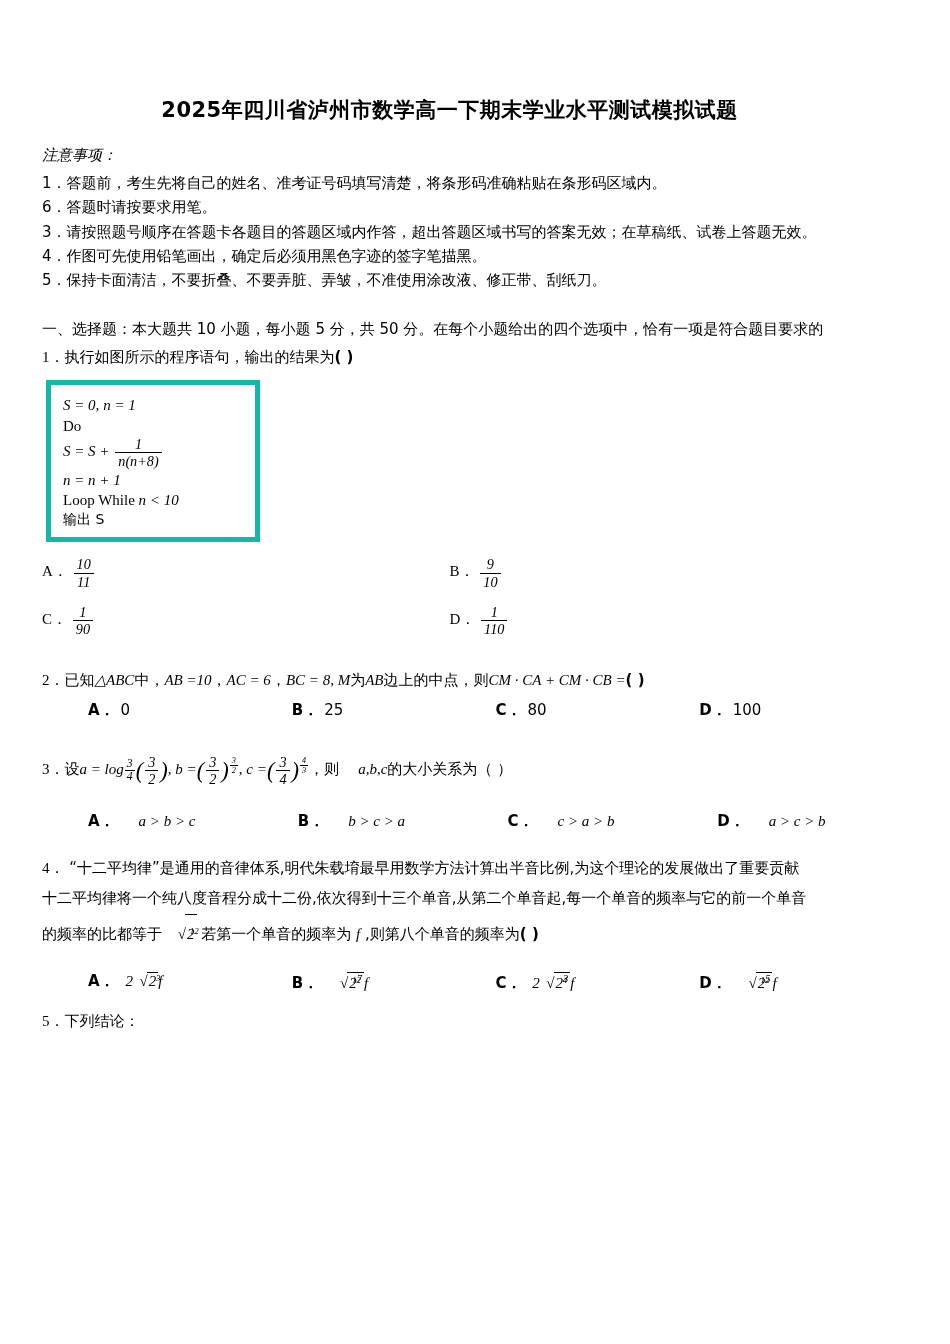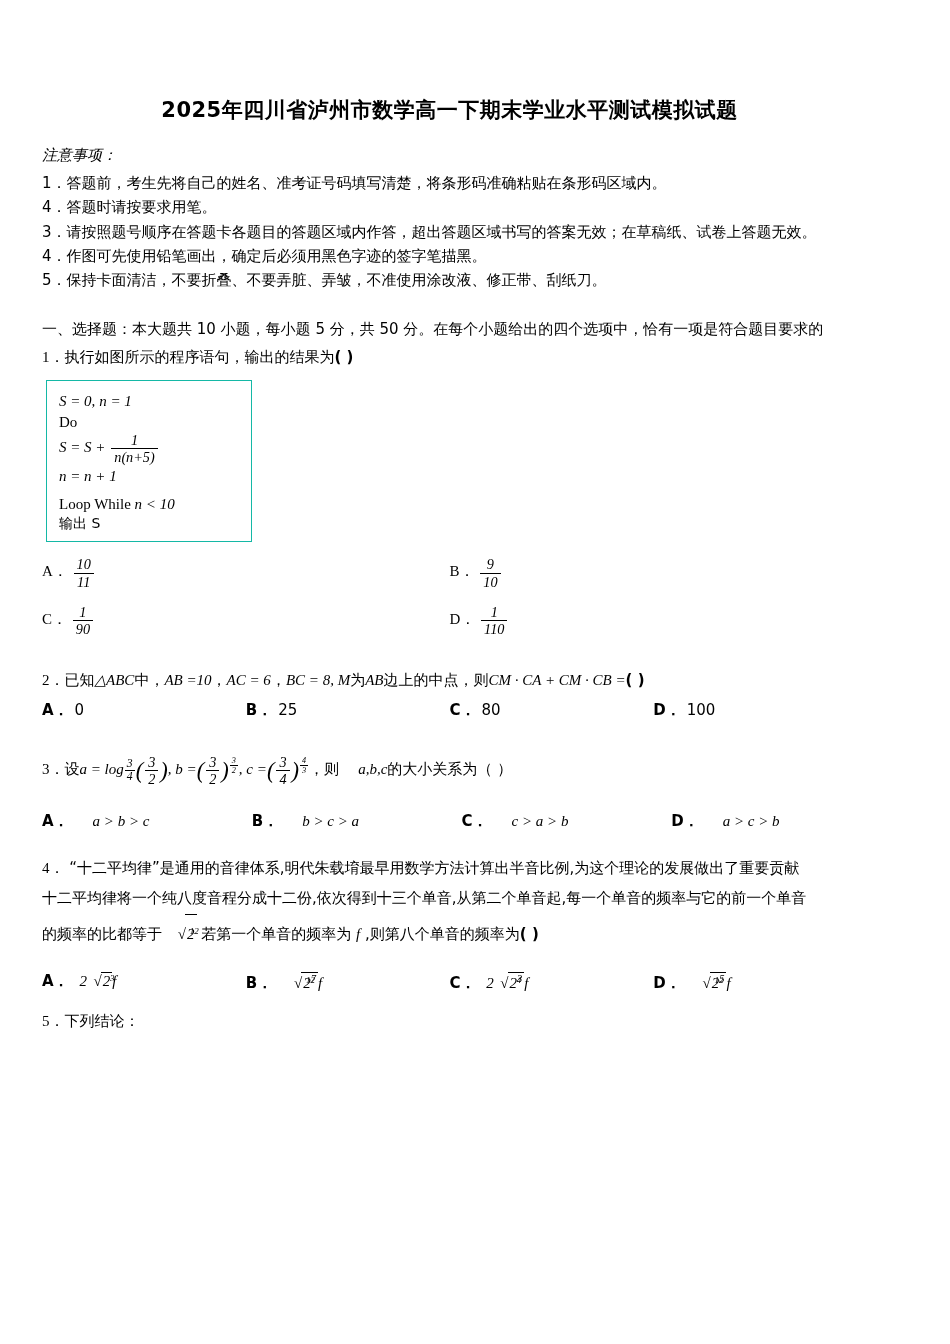--- a/index.html
+++ b/index.html
@@ -61,21 +61,21 @@
   }
   .math {
     font-family: "Liberation Serif", serif;
     font-style: italic;
   }
   .mathup {
     font-family: "Liberation Serif", serif;
     font-style: normal;
   }
   .flow-box {
-    border: 1px solid #14b8a6;
+    border: 5px solid #14b8a6;
     width: 180px;
     padding: 10px 12px 8px 12px;
     margin: 10px 0 10px 4px;
     font-family: "Liberation Serif", serif;
     font-size: 15px;
     line-height: 1.35;
     box-sizing: content-box;
   }
   .frac {
     display: inline-block;
@@ -114,20 +114,21 @@
   }
   .opts {
     display: flex;
     width: 100%;
     margin: 8px 0 0 0;
   }
   .opt {
     flex: 1 1 25%;
     font-size: 15px;
     font-family: "DejaVu Sans", "Liberation Sans", sans-serif;
+    margin-left: 46px;
   }
   .opt .lbl {
     font-weight: bold;
     font-family: "DejaVu Sans", "Liberation Sans", sans-serif;
     margin-right: 6px;
   }
   .opts-2 {
     display: flex;
     width: 100%;
     align-items: flex-start;
@@ -171,21 +172,21 @@
 </head>
 <body>
 
 <div class="page">
   <div class="content">
 
     <div class="doc-title">2025年四川省泸州市数学高一下期末学业水平测试模拟试题</div>
 
     <div class="notice-head">注意事项：</div>
     <p class="notice-item">1．答题前，考生先将自己的姓名、准考证号码填写清楚，将条形码准确粘贴在条形码区域内。</p>
-    <p class="notice-item">4．答题时请按要求用笔。</p>
+    <p class="notice-item">6．答题时请按要求用笔。</p>
     <p class="notice-item">3．请按照题号顺序在答题卡各题目的答题区域内作答，超出答题区域书写的答案无效；在草稿纸、试卷上答题无效。</p>
     <p class="notice-item">4．作图可先使用铅笔画出，确定后必须用黑色字迹的签字笔描黑。</p>
     <p class="notice-item">5．保持卡面清洁，不要折叠、不要弄脏、弄皱，不准使用涂改液、修正带、刮纸刀。</p>
 
     <div class="section-head">一、选择题：本大题共 10 小题，每小题 5 分，共 50 分。在每个小题给出的四个选项中，恰有一项是符合题目要求的</div>
 
     <div>
       <p class="q">
         <span class="q-num">1．</span><span>执行如图所示的程序语句，输出的结果为</span><b class="paren">(    )</b>
       </p>
@@ -193,25 +194,25 @@
       <div class="flow-box">
         <div>
           <span class="math">S = 0,</span>
           <span class="math">n = 1</span>
         </div>
         <div class="mathup">Do</div>
         <div style="white-space:nowrap;">
           <span class="math">S = S +</span>
           <span class="frac">
             <span class="num math">1</span>
-            <span class="den math">n(n+5)</span>
+            <span class="den math">n(n+8)</span>
           </span>
         </div>
         <div class="math">n = n + 1</div>
-        <div style="margin-top:8px;">
+        <div style="margin-top:0;">
           <span class="mathup">Loop  While</span>
           <span class="math">n &lt; 10</span>
         </div>
         <div style="font-family:'DejaVu Sans',sans-serif; font-size:14px;">输出 S</div>
       </div>
 
       <div class="opts-2 row-frac-opts">
         <div class="opt-half">
           <span class="lbl">A．</span>
           <span class="frac">

